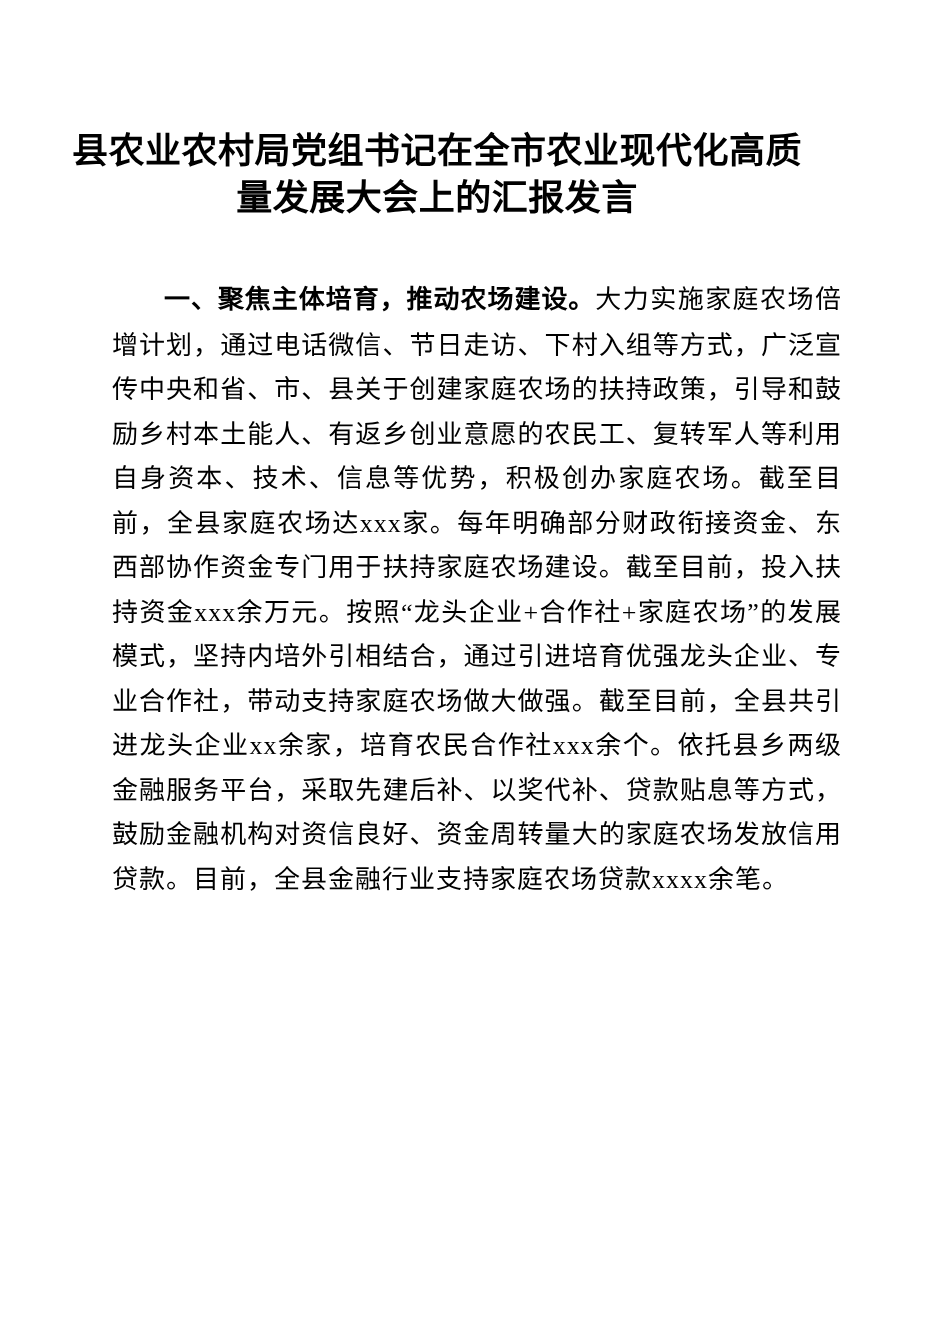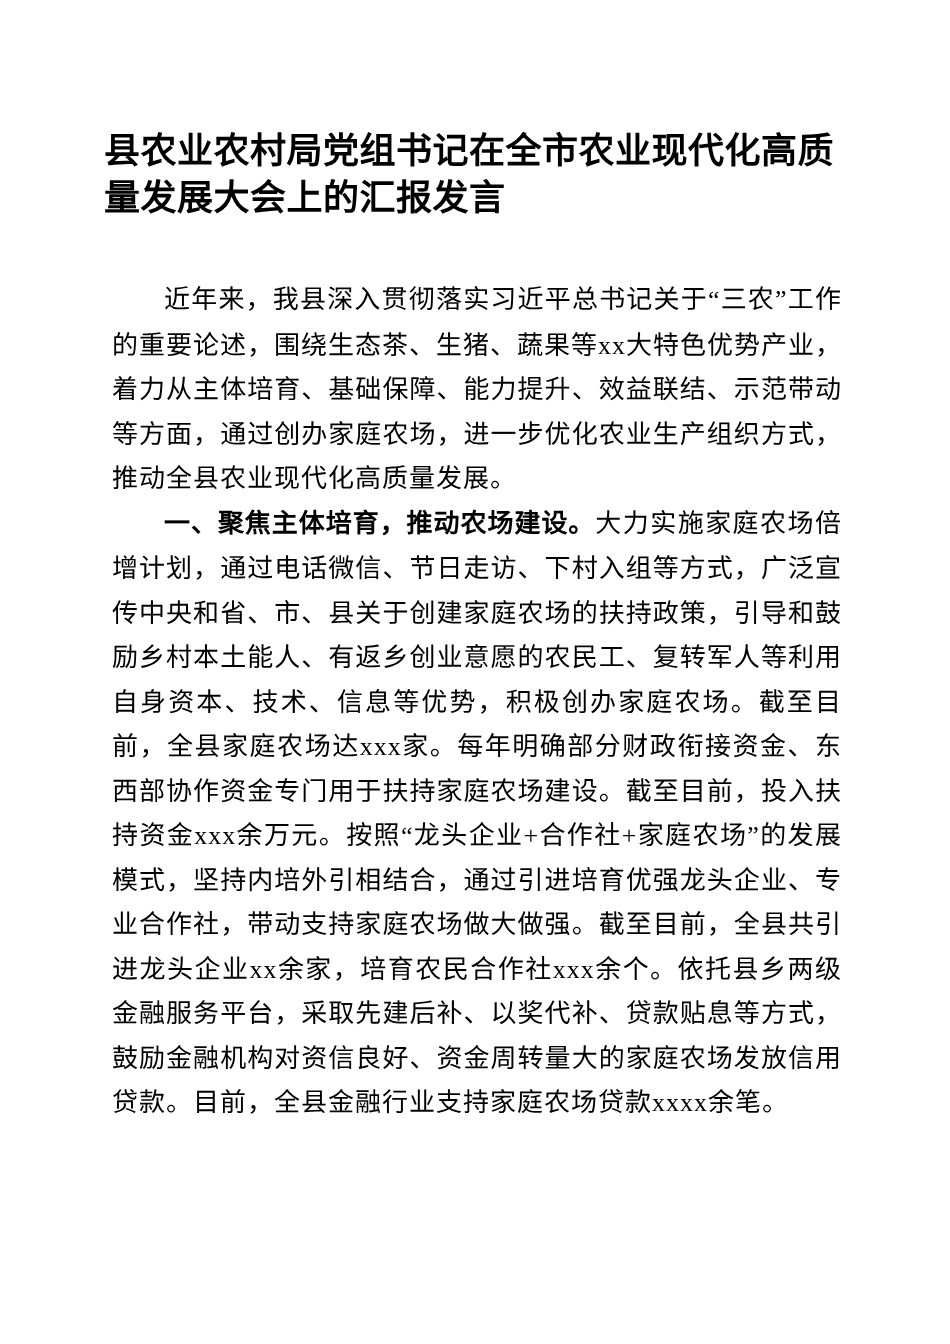--- a/index.html
+++ b/index.html
@@ -10,26 +10,27 @@
   .page {
     position: relative;
     width: 950px;
     height: 1344px;
     margin: 0 auto;
     background: #ffffff;
     overflow: hidden;
     color: #000000;
   }
   .doc-title {
-    margin: 128px auto 0 104px;
+    margin: 128px auto 0 72px;
     width: 730px;
     font-family: "Liberation Serif", "DejaVu Serif", serif;
     font-weight: bold;
     font-size: 36px;
     line-height: 47px;
+    text-align: center;
     letter-spacing: 0.5px;
     word-break: break-all;
   }
   .doc-body {
     margin: 56px auto 0 112px;
     width: 730px;
     font-family: "Liberation Serif", "DejaVu Serif", serif;
     font-size: 26px;
     line-height: 44.5px;
     text-align: justify;
@@ -50,19 +51,18 @@
 </style>
 </head>
 <body>
 
 <div class="page">
 
   <h1 class="doc-title">县农业农村局党组书记在全市农业现代化高质量发展大会上的汇报发言</h1>
 
   <div class="doc-body">
 
-    <p><span class="para-lead"></span><span>近年来，我县深入贯彻落实习近平总书记关于“三农”工作的重要论述，围绕生态茶、生猪、蔬果等xx大特色优势产业，着力从主体培育、基础保障、能力提升、效益联结、示范带动等方面，通过创办家庭农场，进一步优化农业生产组织方式，推动全县农业现代化高质量发展。</span></p>
 
     <p><span class="para-lead">一、聚焦主体培育，推动农场建设。</span><span>大力实施家庭农场倍增计划，通过电话微信、节日走访、下村入组等方式，广泛宣传中央和省、市、县关于创建家庭农场的扶持政策，引导和鼓励乡村本土能人、有返乡创业意愿的农民工、复转军人等利用自身资本、技术、信息等优势，积极创办家庭农场。截至目前，全县家庭农场达xxx家。每年明确部分财政衔接资金、东西部协作资金专门用于扶持家庭农场建设。截至目前，投入扶持资金xxx余万元。按照“龙头企业+合作社+家庭农场”的发展模式，坚持内培外引相结合，通过引进培育优强龙头企业、专业合作社，带动支持家庭农场做大做强。截至目前，全县共引进龙头企业xx余家，培育农民合作社xxx余个。依托县乡两级金融服务平台，采取先建后补、以奖代补、贷款贴息等方式，鼓励金融机构对资信良好、资金周转量大的家庭农场发放信用贷款。目前，全县金融行业支持家庭农场贷款xxxx余笔。</span></p>
 
   </div>
 
 </div>
 
 </body></html>

